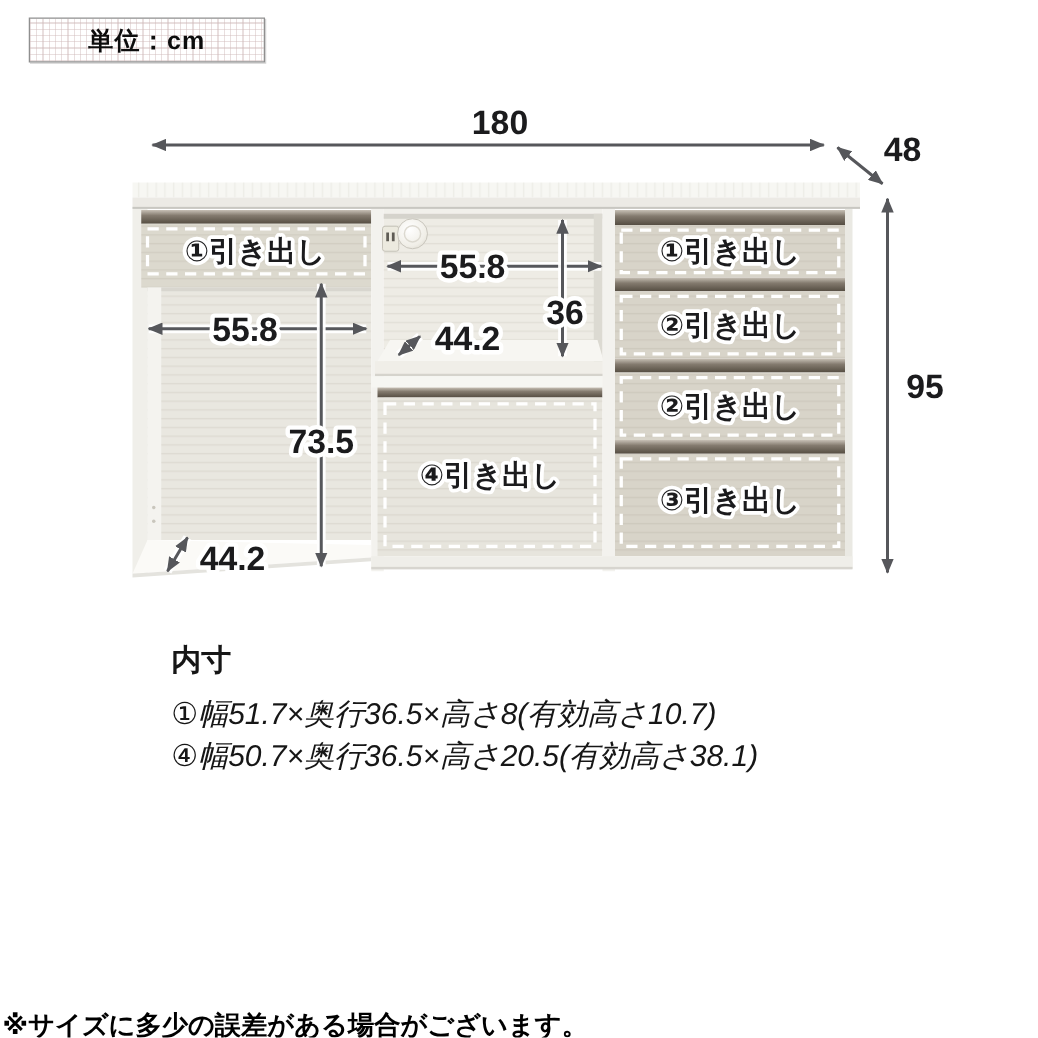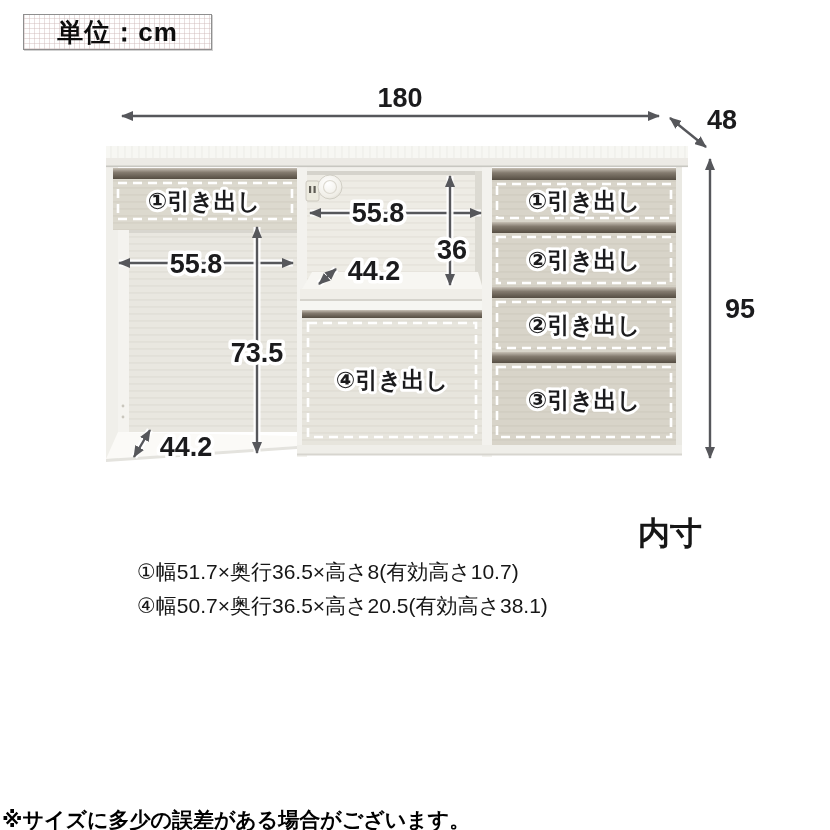--- a/index.html
+++ b/index.html
@@ -12,33 +12,33 @@
   .unit-box{
     left:23px;top:14px;width:187px;height:34px;
     border:1px solid #8f8f8f;
     box-shadow:1px 1px 0 rgba(0,0,0,.18);
     background-color:#fff;
     background-image:
       repeating-linear-gradient(0deg, rgba(206,184,184,.45) 0 1px, transparent 1px 5px),
       repeating-linear-gradient(90deg, rgba(206,184,184,.45) 0 1px, transparent 1px 5px);
     display:flex;align-items:center;justify-content:center;
   }
-  .unit-box span{font-size:26px;color:#0d0d0d;letter-spacing:1px;font-weight:600;}
+  .unit-box span{font-size:20px;color:#0d0d0d;letter-spacing:1px;font-weight:600;}
   
   svg.diagram{left:0;top:0;width:830px;height:830px;}
   svg text{font-family:"Liberation Sans","DejaVu Sans",sans-serif;fill:#1b1b1d;}
   .dim{font-size:27px;font-weight:bold;stroke:#ffffff;stroke-width:7px;paint-order:stroke;stroke-linejoin:round;text-anchor:middle;}
   .dlabel{font-size:23px;font-weight:bold;stroke:#ffffff;stroke-width:6px;paint-order:stroke;stroke-linejoin:round;text-anchor:middle;}
   .aline{stroke:#56575b;stroke-width:2.4;fill:none;}
   .ahalo{stroke:#ffffff;stroke-width:7;fill:none;opacity:.95;}
   .dash{fill:none;stroke:#ffffff;stroke-width:2.6;stroke-dasharray:9 6;}
   
   .specs{left:137px;top:512px;width:565px;color:#161616;}
-  .specs .title{text-align:right;font-size:32px;font-weight:600;height:43px;}
-  .specs .line{font-size:21px;line-height:34px;white-space:nowrap;font-weight:500;}
+  .specs .title{text-align:left;font-size:24px;font-weight:600;height:43px;}
+  .specs .line{font-size:24px;line-height:34px;white-space:nowrap;font-weight:500;font-style:italic;}
   .note{left:2px;top:806px;font-size:21px;font-weight:bold;color:#000;white-space:nowrap;}
 </style>
 </head>
 <body>
 
 <div class="abs unit-box">
   <span>単位：cm</span>
 </div>
 
 <svg class="abs diagram" viewBox="0 0 830 830">

